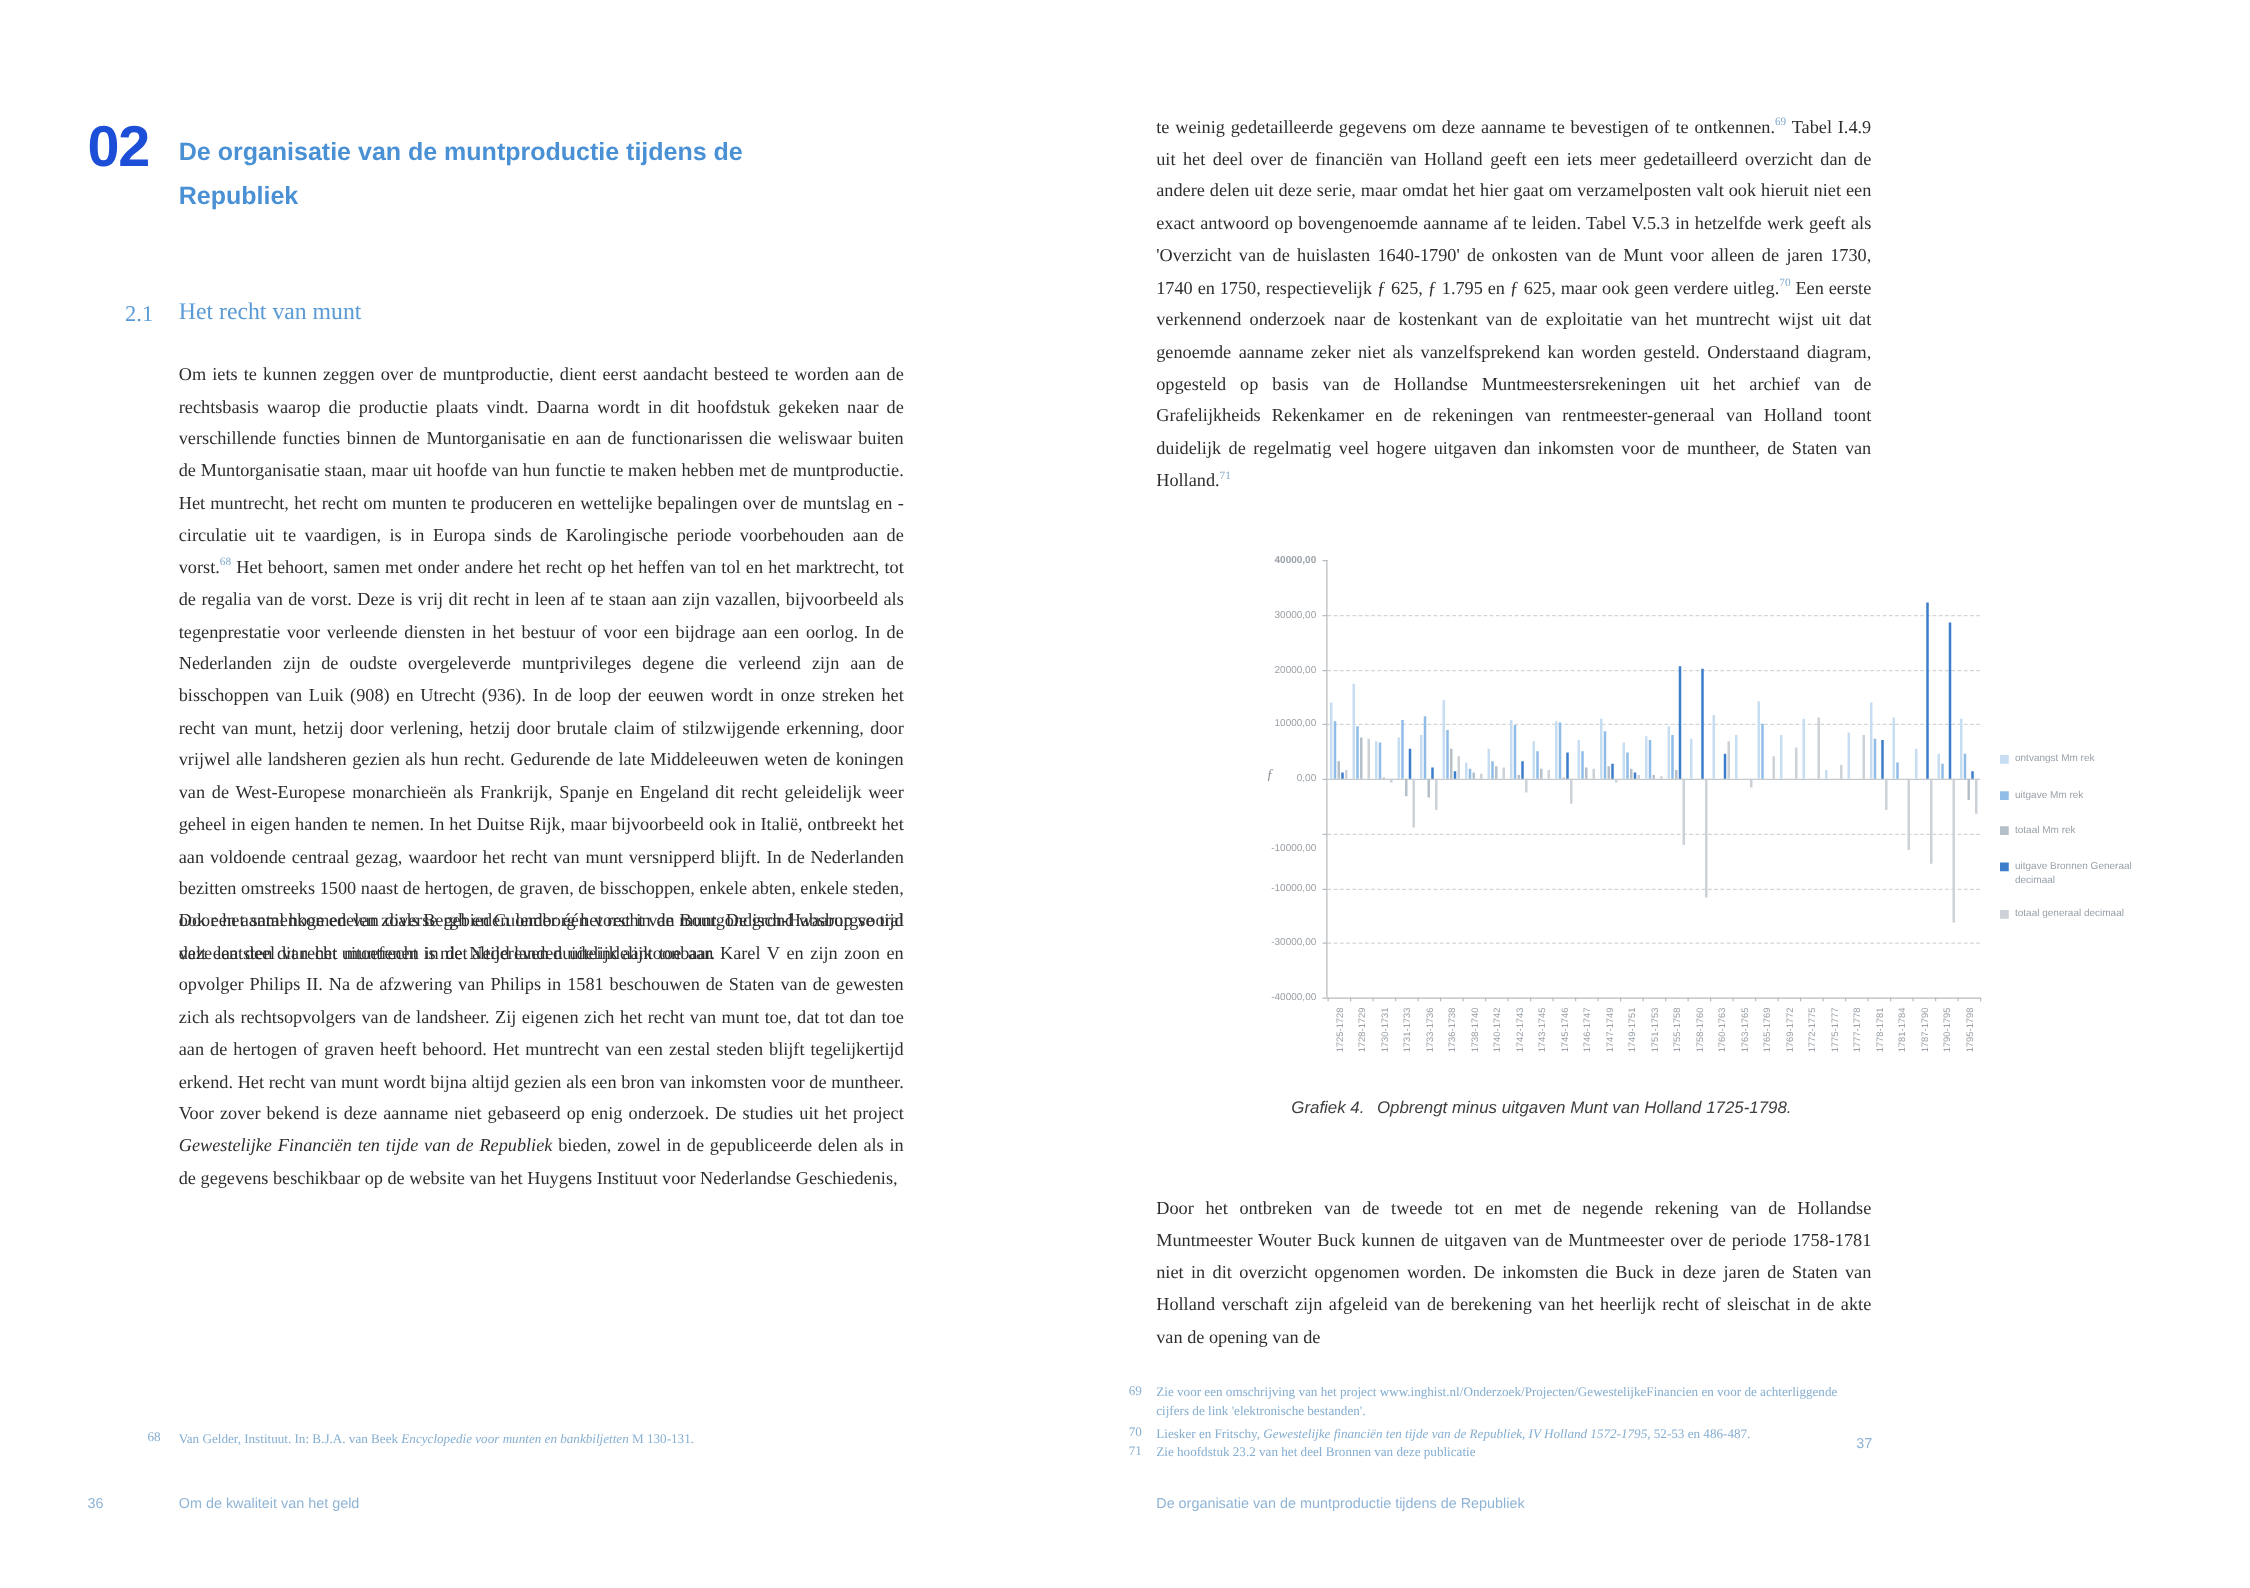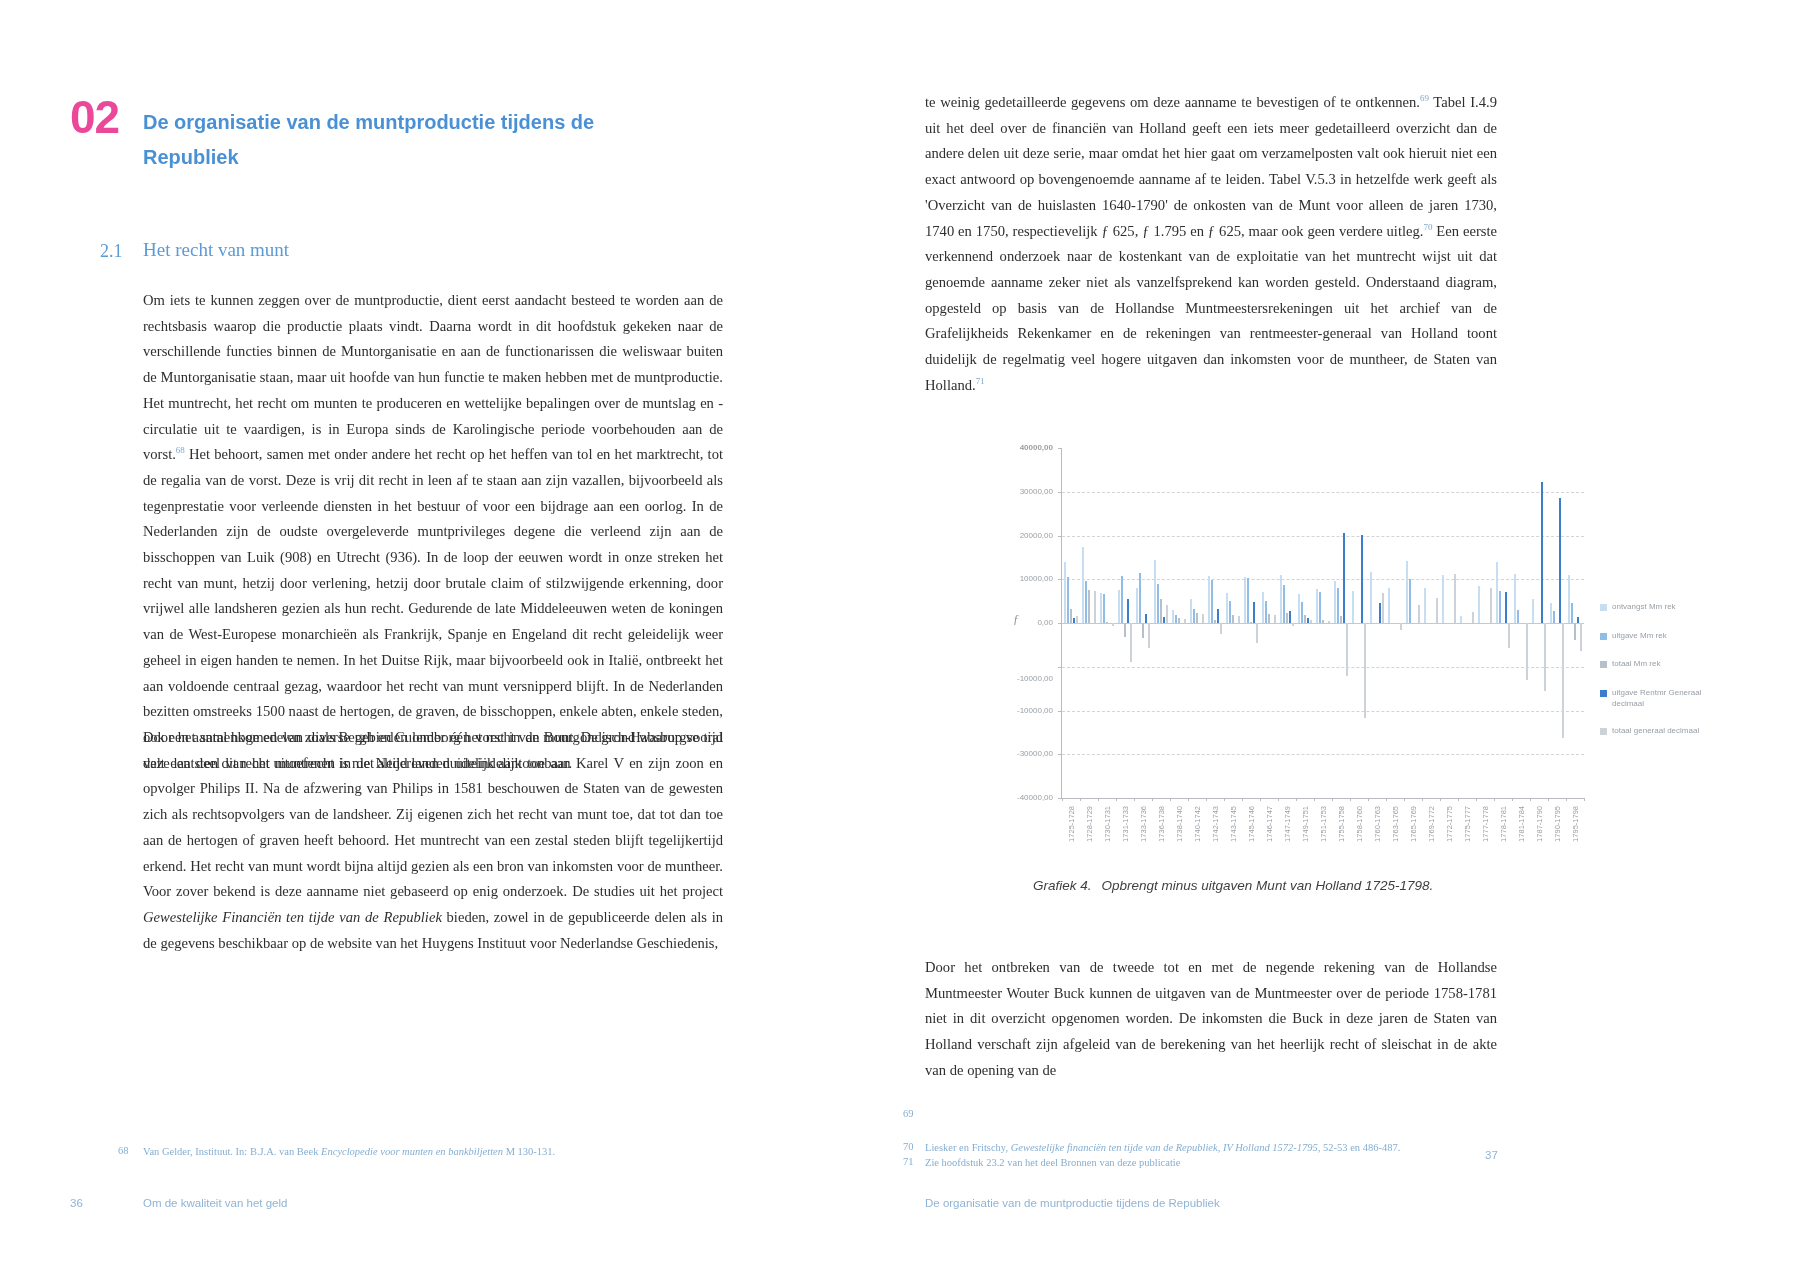--- a/index.html
+++ b/index.html
@@ -1,21 +1,21 @@
 <!DOCTYPE html>
 <html><head>
 <meta charset="utf-8">
 <style>
   html,body{margin:0;padding:0;background:#ffffff;}
   .sheet{position:relative;width:1800px;height:1270px;background:#ffffff;overflow:hidden;
          font-family:"Liberation Serif",serif;}
   .abs{position:absolute;}
 
   
-  .chapnum{font-family:"Liberation Sans",sans-serif;font-weight:bold;font-size:46px;color:#ec4899;letter-spacing:-1px;}
+  .chapnum{font-family:"Liberation Sans",sans-serif;font-weight:bold;font-size:46px;color:#1d4ed8;letter-spacing:-1px;}
   .chaptitle{font-family:"Liberation Sans",sans-serif;font-weight:bold;font-size:20px;line-height:35px;color:#4a90d4;width:520px;}
   .secnum{font-size:18px;color:#5b9bd5;}
   .sectitle{font-size:19px;color:#5b9bd5;}
 
   
   .bodytext{font-size:14.6px;line-height:25.7px;color:#2e2e2e;text-align:justify;}
   .fnref{font-size:9px;color:#7fa8cc;vertical-align:super;line-height:0;}
   .ital{font-style:italic;}
 
   
@@ -322,32 +322,33 @@
       <div class="xlabel" style="left: 566px; top: 366px;">
         <span>1795-1798</span>
       </div>
       <div class="legend-swatch" style="left: 595px; top: 164px; background: rgb(199, 221, 241);"></div>
       <div class="legend-label" style="left: 607px; top: 162px;">ontvangst Mm rek</div>
       <div class="legend-swatch" style="left: 595px; top: 193px; background: rgb(144, 189, 232);"></div>
       <div class="legend-label" style="left: 607px; top: 191px;">uitgave Mm rek</div>
       <div class="legend-swatch" style="left: 595px; top: 221px; background: rgb(182, 192, 202);"></div>
       <div class="legend-label" style="left: 607px; top: 219px;">totaal Mm rek</div>
       <div class="legend-swatch" style="left: 595px; top: 250px; background: rgb(61, 126, 203);"></div>
-      <div class="legend-label" style="left: 607px; top: 248px;">uitgave Rentmr Generaal decimaal</div>
+      <div class="legend-label" style="left: 607px; top: 248px;">uitgave Bronnen Generaal decimaal</div>
       <div class="legend-swatch" style="left: 595px; top: 288px; background: rgb(204, 210, 216);"></div>
       <div class="legend-label" style="left: 607px; top: 286px;">totaal generaal decimaal</div>
     </div>
 
   <div class="abs caption" style="left:1033px;top:878px;">
     <span>Grafiek 4.</span><span class="gap"></span><span>Opbrengt minus uitgaven Munt van Holland 1725-1798.</span>
   </div>
 
   <div class="abs bodytext" style="left:925px;top:955px;width:572px;">Door het ontbreken van de tweede tot en met de negende rekening van de Hollandse Muntmeester Wouter Buck kunnen de uitgaven van de Muntmeester over de periode 1758-1781 niet in dit overzicht opgenomen worden. De inkomsten die Buck in deze jaren de Staten van Holland verschaft zijn afgeleid van de berekening van het heerlijk recht of sleischat in de akte van de opening van de</div>
 
   <div class="abs fnnum" style="left:903px;top:1108px;">69</div>
+  <div class="abs fntext" style="left:925px;top:1108px;width:572px;"><span>Zie voor een omschrijving van het project www.inghist.nl/Onderzoek/Projecten/GewestelijkeFinancien en voor de achterliggende cijfers de link 'elektronische bestanden'.</span></div>
 
   <div class="abs fnnum" style="left:903px;top:1141px;">70</div>
   <div class="abs fntext" style="left:925px;top:1141px;width:572px;"><span>Liesker en Fritschy, </span><span class="ital">Gewestelijke financiën ten tijde van de Republiek, IV Holland 1572-1795</span><span>, 52-53 en 486-487.</span></div>
 
   <div class="abs fnnum" style="left:903px;top:1156px;">71</div>
   <div class="abs fntext" style="left:925px;top:1156px;width:572px;"><span>Zie hoofdstuk 23.2 van het deel Bronnen van deze publicatie</span></div>
 
   <div class="abs footer" style="left:925px;top:1197px;">De organisatie van de muntproductie tijdens de Republiek</div>
   <div class="abs footer" style="left:1485px;top:1149px;">37</div>
 

